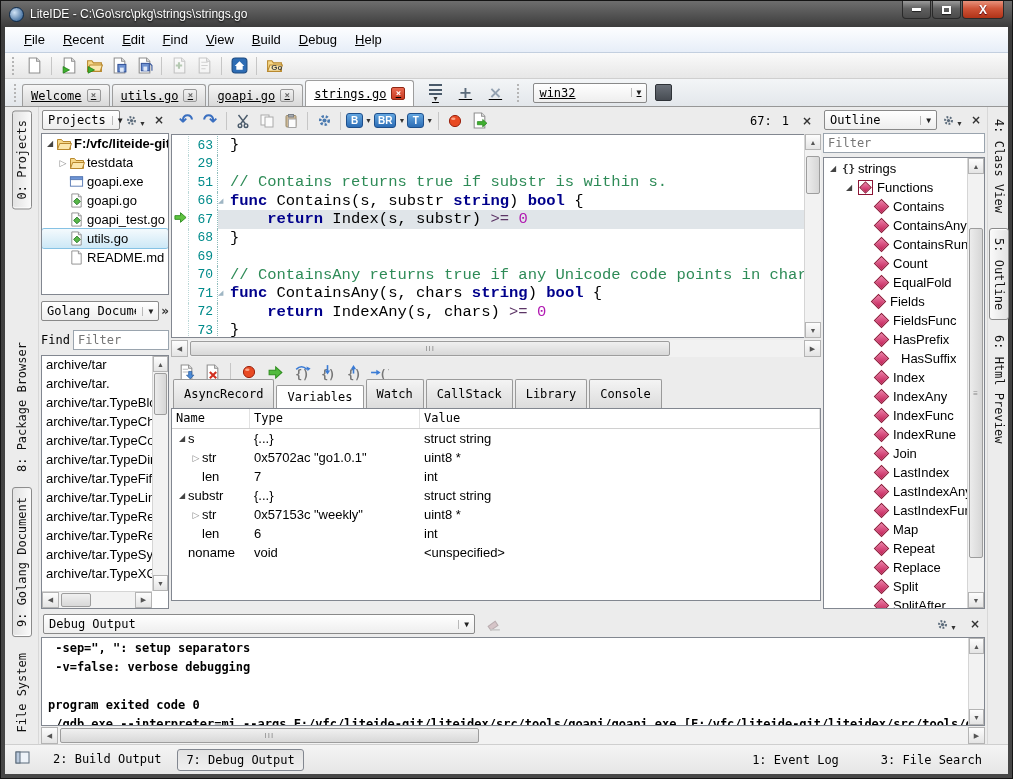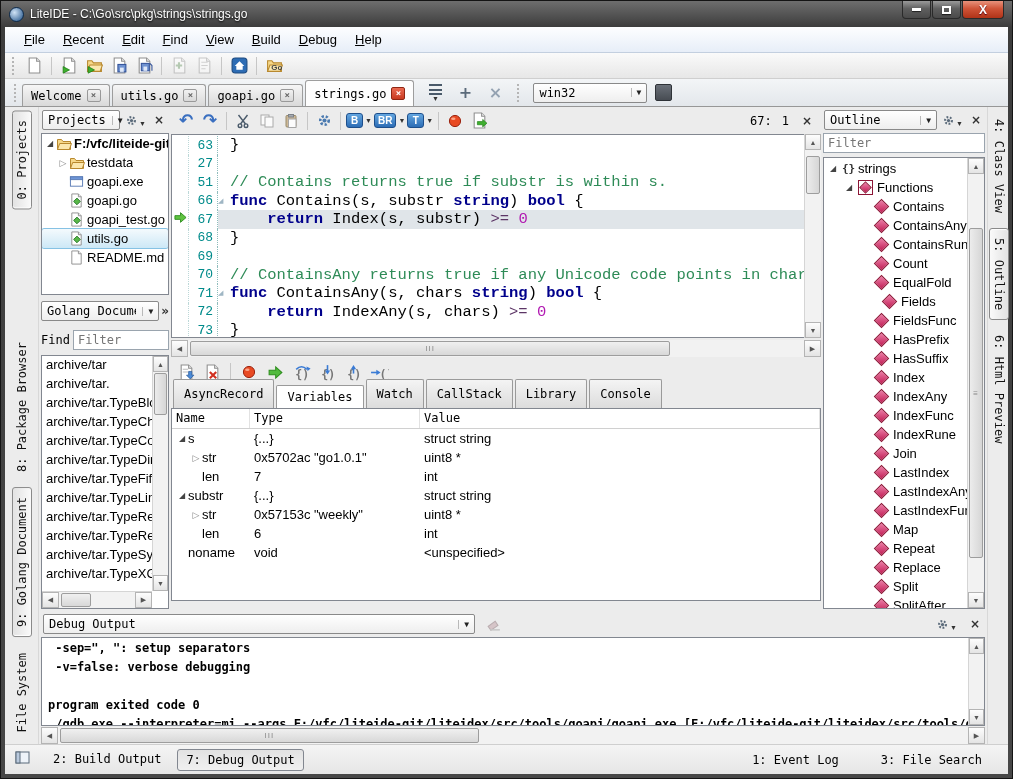--- a/index.html
+++ b/index.html
@@ -24,21 +24,21 @@
   .menu-item { font-size:13px; color:#000; padding:3px 9px; }
   .menu-item u { text-decoration:underline; }
 
   .toolbar { position:absolute; left:0; top:26px; width:100%; height:26px; background:linear-gradient(#fafafa,#e7e7e7); border-bottom:1px solid #cfcfcf; display:flex; align-items:center; padding-left:4px; gap:3px; }
   .handle { width:5px; height:18px; border-left:2px dotted #b5b5b5; margin:0 3px; }
   .tbtn { width:22px; height:22px; display:flex; align-items:center; justify-content:center; }
   .tbtn.disabled { opacity:.45; filter:grayscale(60%); }
   .sep { width:1px; height:18px; background:#c6c6c6; margin:0 3px; }
 
   
-  .tabbar { position:absolute; left:0; top:52px; width:100%; height:28px; background:linear-gradient(#f3f5f7,#e3e7eb); border-bottom:1px solid #979797; display:flex; align-items:flex-end; padding-left:6px; }
+  .tabbar { position:absolute; left:0; top:52px; width:100%; height:28px; background:linear-gradient(#f3f5f7,#e3e7eb); border-bottom:1px solid #979797; display:flex; align-items:flex-end; padding-left:6px;text-decoration:underline; }
   .etab { display:flex; align-items:center; gap:5px; height:22px; padding:0 8px; margin-right:2px; background:linear-gradient(#f6f6f6,#d9d9d9); border:1px solid #9d9d9d; border-bottom:none; border-radius:3px 3px 0 0; font:12px "DejaVu Sans Mono", monospace; }
   .etab.active { height:26px; background:#fdfdfd; position:relative; z-index:2; }
   .etab-close { width:14px; height:13px; border:1px solid #999; background:linear-gradient(#f2f2f2,#d8d8d8); color:#666; font-size:9px; line-height:11px; text-align:center; border-radius:2px; font-weight:bold; }
   .etab-close.red { background:linear-gradient(#ea6a52,#c93a20); border-color:#8f2512; color:#fff; }
   .tabbar-btns { display:flex; align-items:center; height:100%; gap:8px; margin-left:8px; }
   .listicon { width:13px; height:11px; border-top:2px solid #4a5a6a; border-bottom:2px solid #4a5a6a; position:relative; }
   .listicon:after { content:""; position:absolute; left:0; top:3px; width:100%; height:2px; background:#4a5a6a; }
   .tb-glyph { font-size:16px; color:#4a5a6a; font-weight:bold; font-family:"DejaVu Sans", sans-serif; }
   .tb-glyph.gray { color:#94a2b2; }
   .tinyarrow { font-size:7px; color:#333; }
@@ -505,21 +505,21 @@
         <div id="editor">
           <div id="code-lines" style="padding-top:1px;">
               <div class="cl">
                 <span class="cl-a"></span>
                 <span class="cl-n">63</span>
                 <span class="cl-f"></span>
                 <span class="cl-c"><span class="tk-p">}</span></span>
               </div>
               <div class="cl">
                 <span class="cl-a"></span>
-                <span class="cl-n">27</span>
+                <span class="cl-n">29</span>
                 <span class="cl-f"></span>
                 <span class="cl-c"></span>
               </div>
               <div class="cl">
                 <span class="cl-a"></span>
                 <span class="cl-n">51</span>
                 <span class="cl-f"></span>
                 <span class="cl-c"><span class="tk-c">// Contains returns true if substr is within s.</span></span>
               </div>
               <div class="cl">
@@ -770,39 +770,39 @@
               <div class="orow" style="padding-left: 38px;">
                 <span class="expander" style="width: 12px; font-size: 8px; color: rgb(68, 68, 68); flex: 0 0 auto;"></span>
                 <span class="dmd"></span>
                 <span style="overflow: hidden;">Count</span>
               </div>
               <div class="orow" style="padding-left: 38px;">
                 <span class="expander" style="width: 12px; font-size: 8px; color: rgb(68, 68, 68); flex: 0 0 auto;"></span>
                 <span class="dmd"></span>
                 <span style="overflow: hidden;">EqualFold</span>
               </div>
-              <div class="orow" style="padding-left: 46px;">
+              <div class="orow" style="padding-left: 35px;">
                 <span class="expander" style="width: 12px; font-size: 8px; color: rgb(68, 68, 68); flex: 0 0 auto;"></span>
                 <span class="dmd"></span>
                 <span style="overflow: hidden;">Fields</span>
               </div>
               <div class="orow" style="padding-left: 38px;">
                 <span class="expander" style="width: 12px; font-size: 8px; color: rgb(68, 68, 68); flex: 0 0 auto;"></span>
                 <span class="dmd"></span>
                 <span style="overflow: hidden;">FieldsFunc</span>
               </div>
               <div class="orow" style="padding-left: 38px;">
                 <span class="expander" style="width: 12px; font-size: 8px; color: rgb(68, 68, 68); flex: 0 0 auto;"></span>
                 <span class="dmd"></span>
                 <span style="overflow: hidden;">HasPrefix</span>
               </div>
               <div class="orow" style="padding-left: 38px;">
                 <span class="expander" style="width: 12px; font-size: 8px; color: rgb(68, 68, 68); flex: 0 0 auto;"></span>
                 <span class="dmd"></span>
-                <span style="overflow: hidden;">HasSuffix</span>
+                <span style="overflow: hidden; margin-left: 8px;">HasSuffix</span>
               </div>
               <div class="orow" style="padding-left: 38px;">
                 <span class="expander" style="width: 12px; font-size: 8px; color: rgb(68, 68, 68); flex: 0 0 auto;"></span>
                 <span class="dmd"></span>
                 <span style="overflow: hidden;">Index</span>
               </div>
               <div class="orow" style="padding-left: 38px;">
                 <span class="expander" style="width: 12px; font-size: 8px; color: rgb(68, 68, 68); flex: 0 0 auto;"></span>
                 <span class="dmd"></span>
                 <span style="overflow: hidden;">IndexAny</span>

